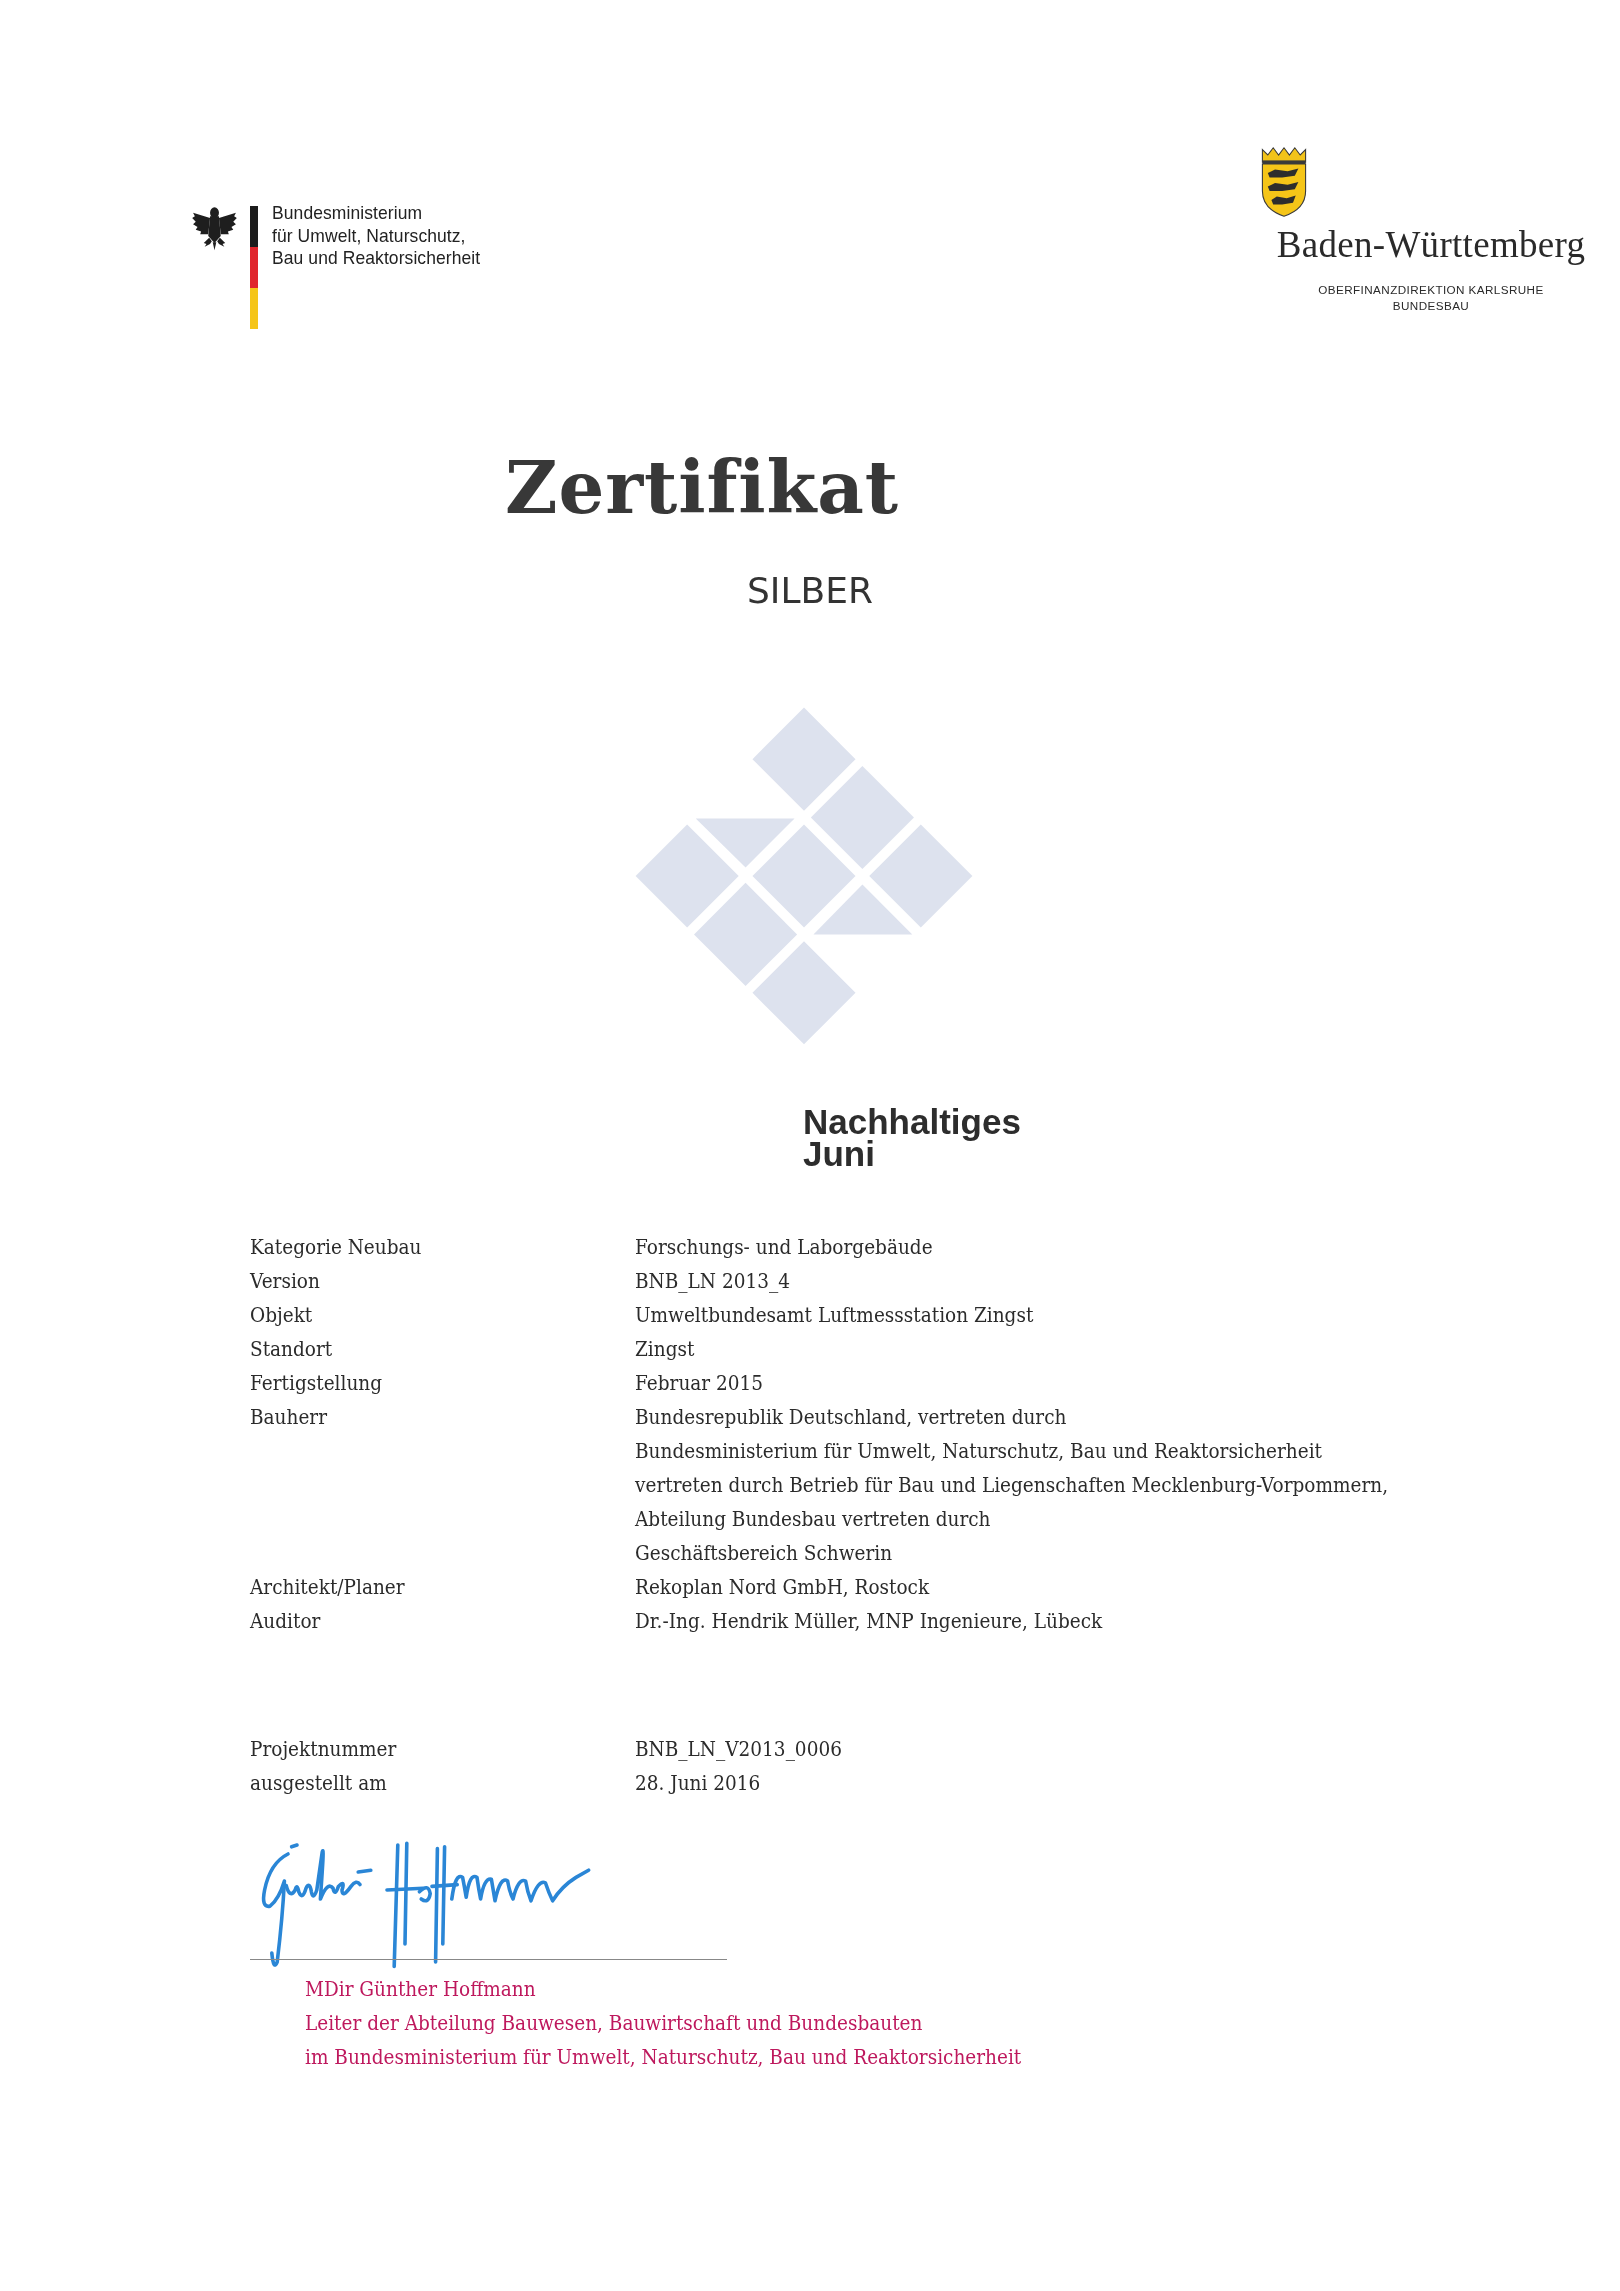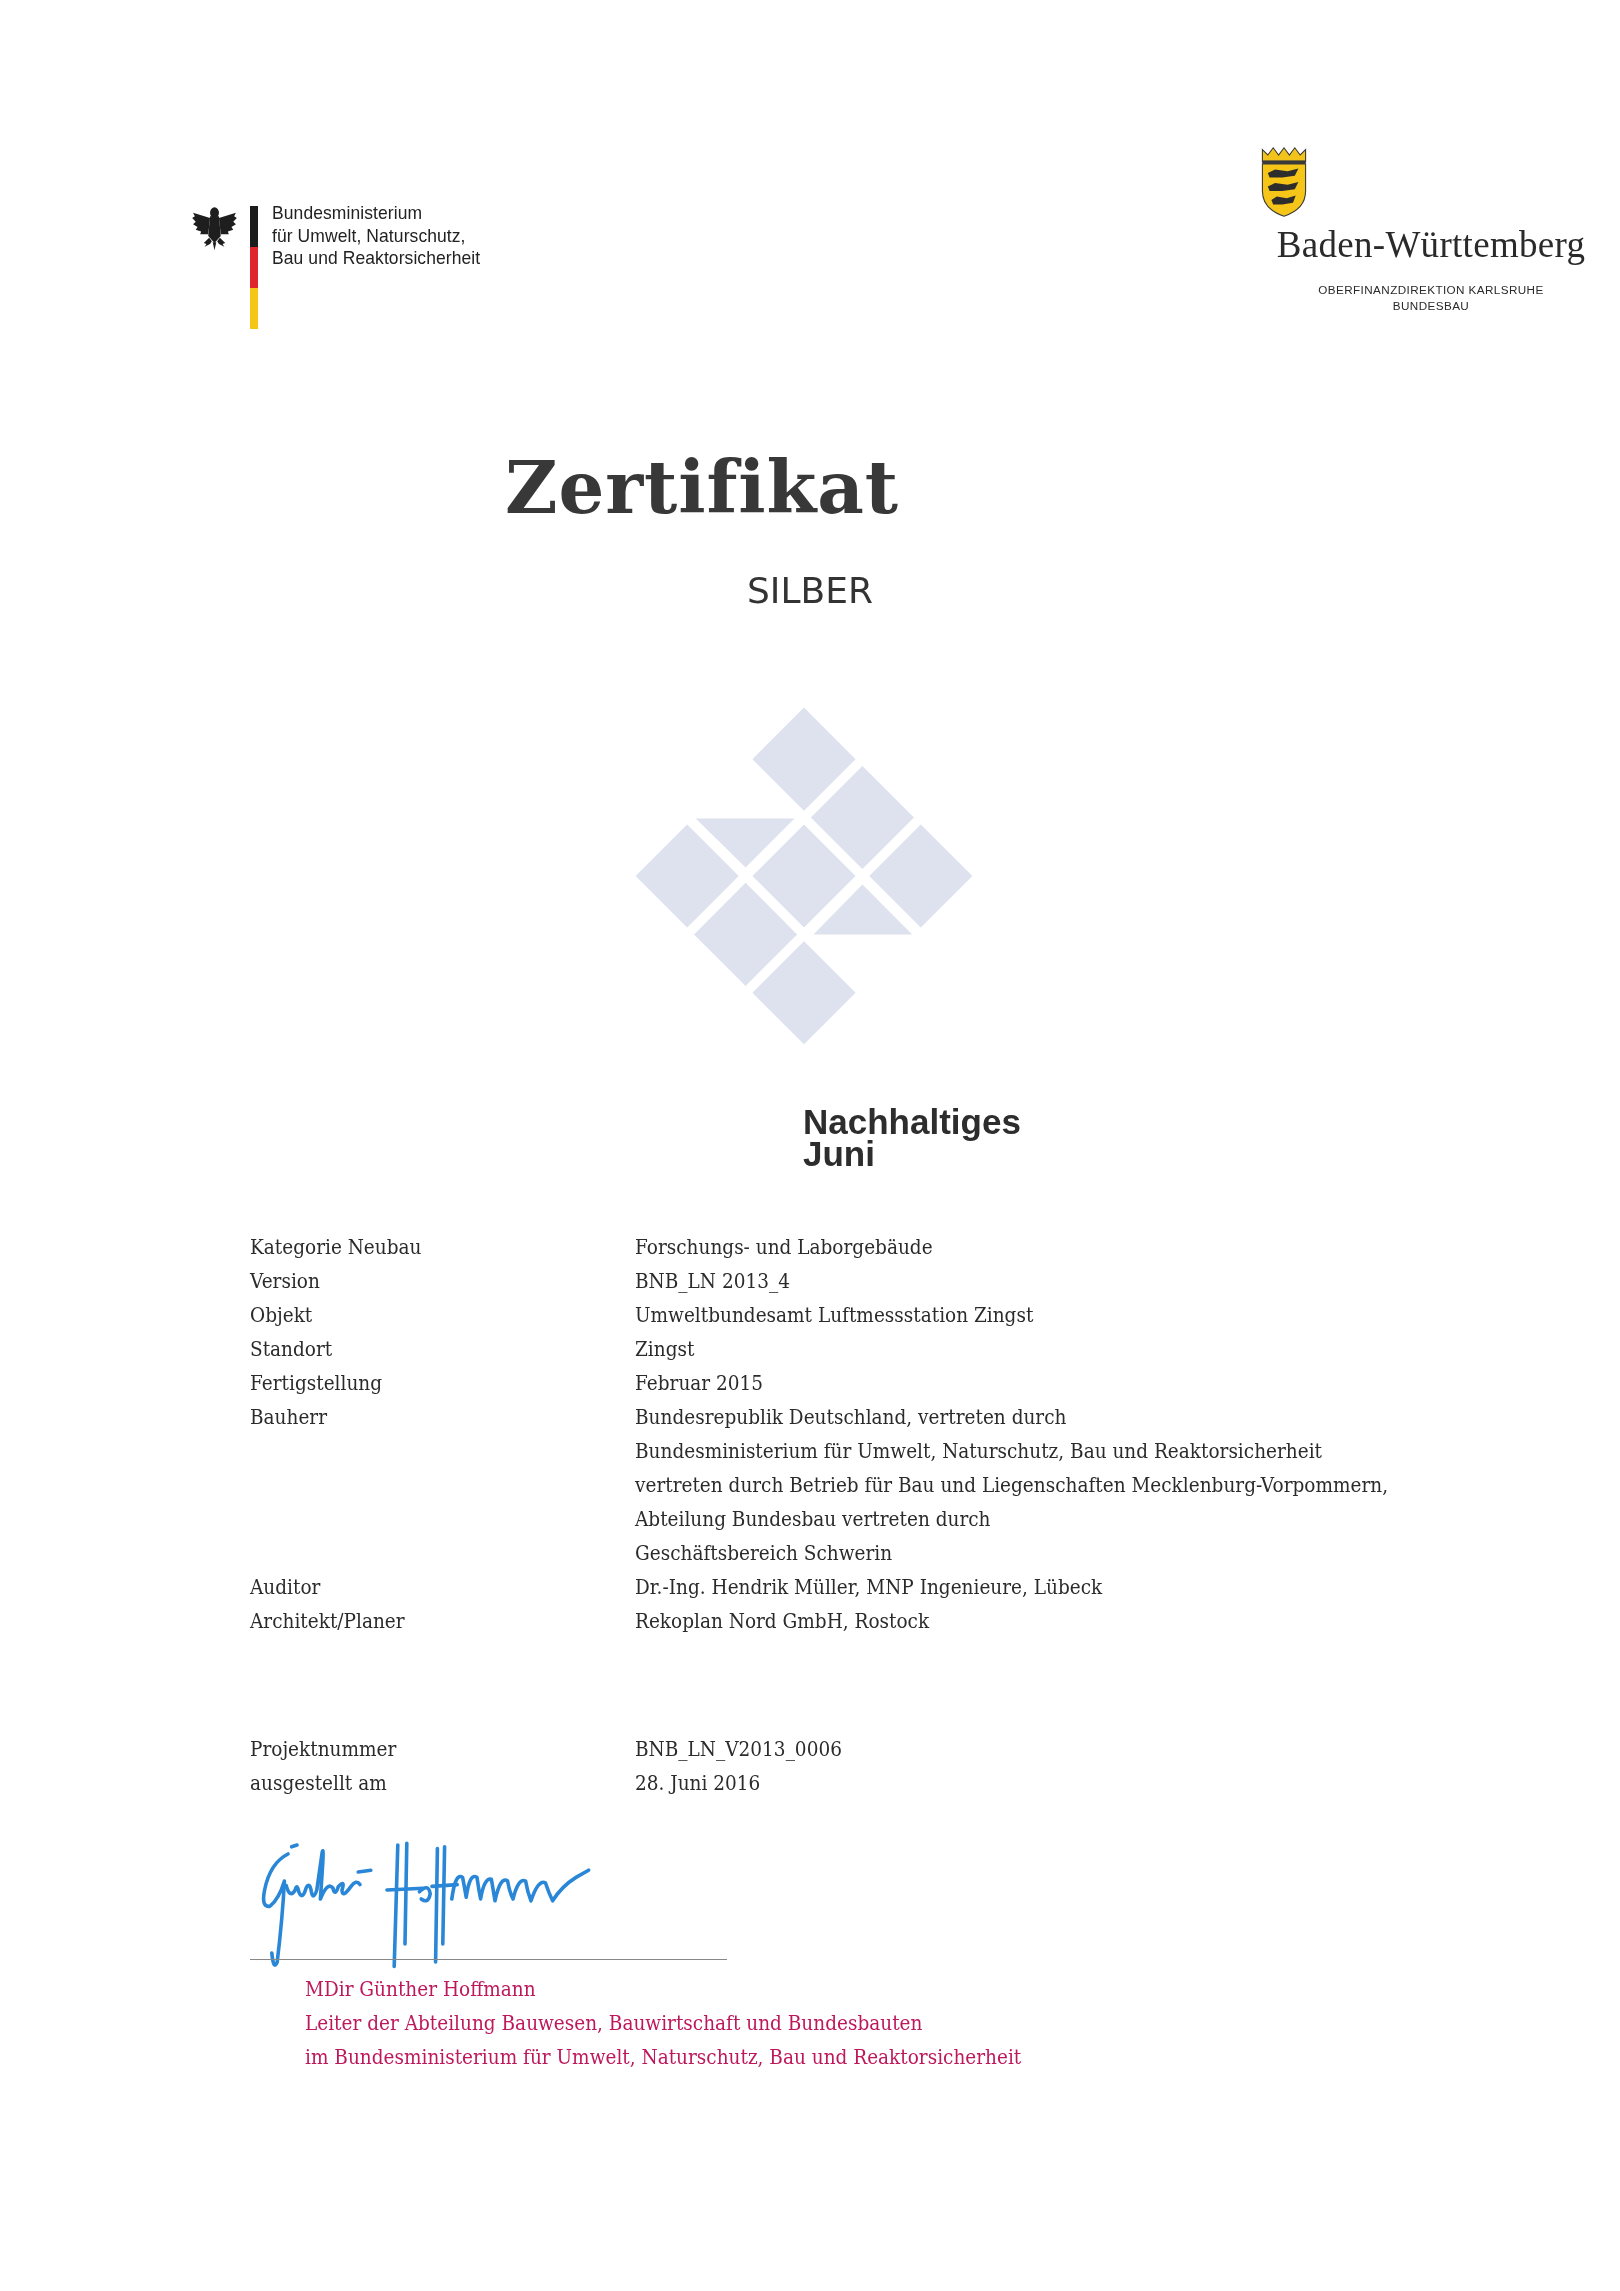--- a/index.html
+++ b/index.html
@@ -224,29 +224,29 @@
     <div class="label">Bauherr</div>
     <div class="value">
       <div>Bundesrepublik Deutschland, vertreten durch</div>
       <div>Bundesministerium für Umwelt, Naturschutz, Bau und Reaktorsicherheit</div>
       <div>vertreten durch Betrieb für Bau und Liegenschaften Mecklenburg-Vorpommern,</div>
       <div>Abteilung Bundesbau vertreten durch</div>
       <div>Geschäftsbereich Schwerin</div>
     </div>
   </div>
   <div class="row">
+    <div class="label">Architekt/Planer</div>
+    <div class="value">
+        <div>Rekoplan Nord GmbH, Rostock</div>
+      </div>
+  </div>
+  <div class="row">
     <div class="label">Auditor</div>
     <div class="value">
         <div>Dr.-Ing. Hendrik Müller, MNP Ingenieure, Lübeck</div>
-      </div>
-  </div>
-  <div class="row">
-    <div class="label">Architekt/Planer</div>
-    <div class="value">
-        <div>Rekoplan Nord GmbH, Rostock</div>
       </div>
   </div>
 </div>
 
 <div class="abs meta">
   <div class="row">
     <div class="label">Projektnummer</div>
     <div class="value">BNB_LN_V2013_0006</div>
   </div>
   <div class="row">

